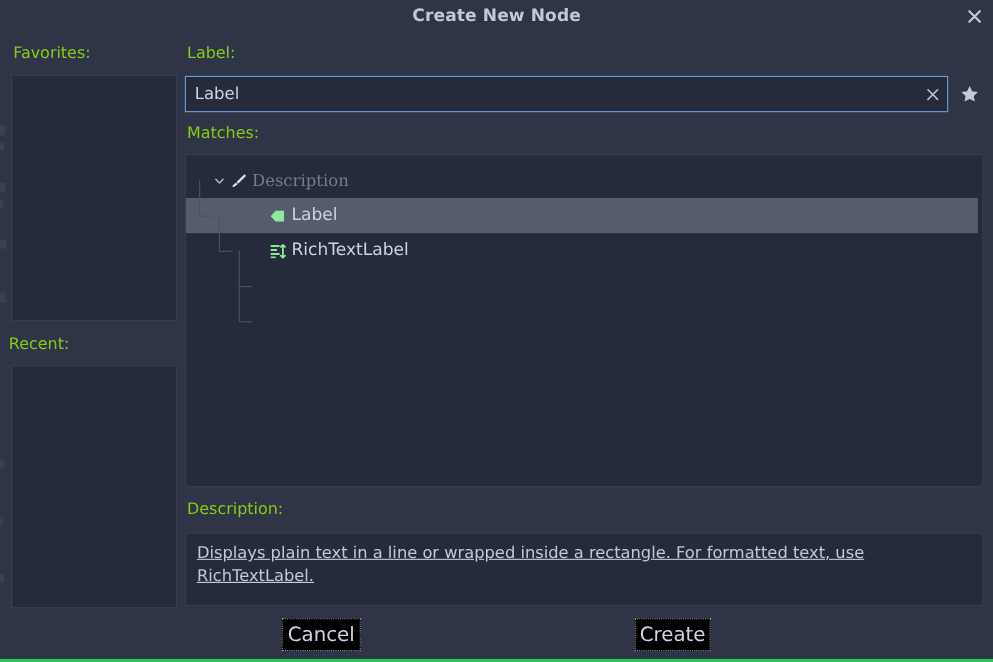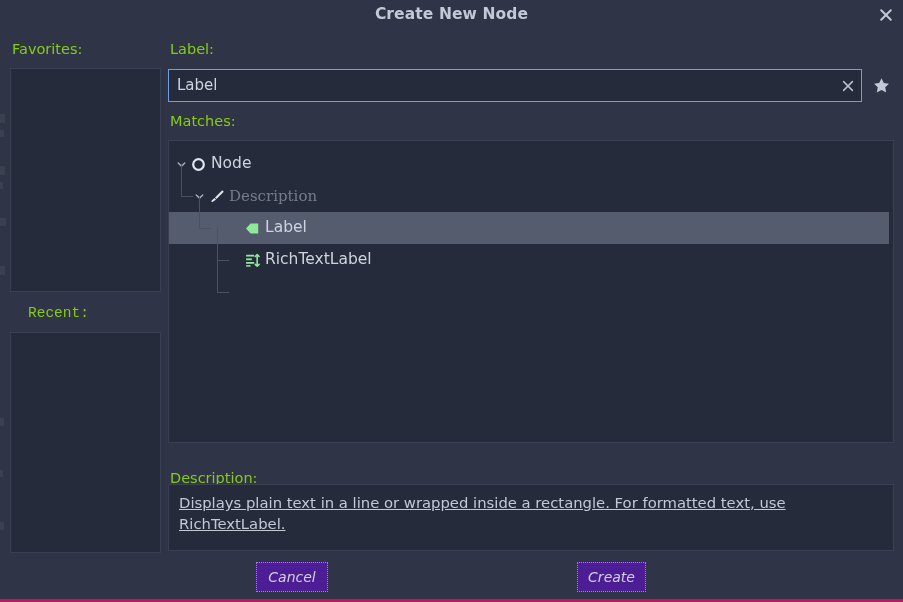--- a/index.html
+++ b/index.html
@@ -15,21 +15,21 @@
     font-family: "DejaVu Sans", "Liberation Sans", sans-serif;
     -webkit-font-smoothing: antialiased;
   }
 
   #dialog {
     position: relative;
     width: 903px;
     height: 602px;
     background: #2f3546;
     box-sizing: border-box;
-    border-bottom: 3px solid #be185d;
+    border-bottom: 3px solid #22c55e;
   }
 
   
   .bleed-col {
     position: absolute;
     left: 0;
     top: 30px;
     width: 9px;
     height: 540px;
     overflow: hidden;
@@ -85,21 +85,21 @@
   .panel {
     position: absolute;
     background: #262b3c;
     border: 1px solid #3a4053;
     box-sizing: border-box;
   }
 
   
   #fav-caption { left: 12px; top: 42px; }
   #fav-panel   { left: 10px; top: 68px; width: 151px; height: 224px; }
-  #recent-caption { left: 28px; top: 306px; font-family: Liberation Mono, monospace; }
+  #recent-caption { left: 8px; top: 306px; }
   #recent-panel   { left: 10px; top: 332px; width: 151px; height: 221px; }
 
   
   #search-caption { left: 170px; top: 42px; }
   #search-field {
     position: absolute;
     left: 168px; top: 69px;
     width: 694px; height: 33px;
     background: #262b3c;
     border: 1px solid #6f9fe0;
@@ -189,21 +189,21 @@
   .indent { flex: 0 0 auto; }
 
   
   .guide {
     position: absolute;
     background: #4a5163;
     z-index: 0;
   }
 
   
-  #desc-caption { left: 170px; top: 456px; margin-top: 15px; }
+  #desc-caption { left: 170px; top: 456px; }
   #desc-panel {
     left: 168px; top: 484px;
     width: 726px; height: 67px;
     padding: 7px 10px 0 10px;
   }
   #desc-text {
     font-size: 14.8px;
     color: #c2c8d4;
     line-height: 1.42;
     text-decoration: underline;
@@ -211,32 +211,31 @@
   #desc-text .doclink {
     text-decoration: underline;
     cursor: pointer;
     color: #c2c8d4;
   }
 
   
   .dlg-btn {
     position: absolute;
     height: 30px;
-    background: #4c1d95;
+    background: #000000;
     border: 1px dotted #8d94a4;
     box-sizing: border-box;
     color: #ced3de;
-    font-size: 14px;
+    font-size: 18px;
     font-family: inherit;
     display: flex;
     align-items: center;
     justify-content: center;
     cursor: pointer;
     padding: 0 14px;
-    font-style: italic;
   }
   #cancel-btn { left: 256px; top: 562px; width: 72px; }
   #create-btn { left: 577px; top: 562px; width: 69px; }
 </style>
 </head>
 <body>
 
 <div id="dialog">
 
   <div class="bleed-col">
@@ -280,34 +279,20 @@
   <div id="fav-toggle">
     <svg width="17" height="17" viewBox="0 0 20 20" aria-hidden="true">
       <path d="M10 1.4 L12.7 7.0 L18.8 7.8 L14.4 12.0 L15.5 18.1 L10 15.2 L4.5 18.1 L5.6 12.0 L1.2 7.8 L7.3 7.0 Z" fill="#c3c8d4"></path>
     </svg>
   </div>
 
   <div class="caption" id="matches-caption">Matches:</div>
 
   <div class="panel" id="tree-panel">
     <div id="tree-inner">
-        <div class="trow">
-          <div class="indent" style="width: 6px;"></div>
-          <div class="tarrow">
-            <svg width="9" height="9" viewBox="0 0 10 10" aria-hidden="true">
-              <path d="M1.4 3.4 L5 7 L8.6 3.4" stroke="#aeb4c2" stroke-width="1.5" fill="none" stroke-linecap="round" stroke-linejoin="round"></path>
-            </svg>
-          </div>
-          <div class="ticon">
-            <svg width="17" height="17" viewBox="0 0 16 16" aria-hidden="true">
-              <circle cx="8" cy="8" r="5" fill="none" stroke="#e0e4ec" stroke-width="2.1"></circle>
-            </svg>
-          </div>
-          <div class="tlabel">Node</div>
-        </div>
         <div class="trow dim">
           <div class="indent" style="width: 24px;"></div>
           <div class="tarrow">
             <svg width="9" height="9" viewBox="0 0 10 10" aria-hidden="true">
               <path d="M1.4 3.4 L5 7 L8.6 3.4" stroke="#aeb4c2" stroke-width="1.5" fill="none" stroke-linecap="round" stroke-linejoin="round"></path>
             </svg>
           </div>
           <div class="ticon">
             <svg width="17" height="17" viewBox="0 0 16 16" aria-hidden="true">
               <path d="M13.4 2.2 L6.6 9.0 L8.0 10.4 L14.8 3.6 Z" fill="#e0e4ec"></path>

